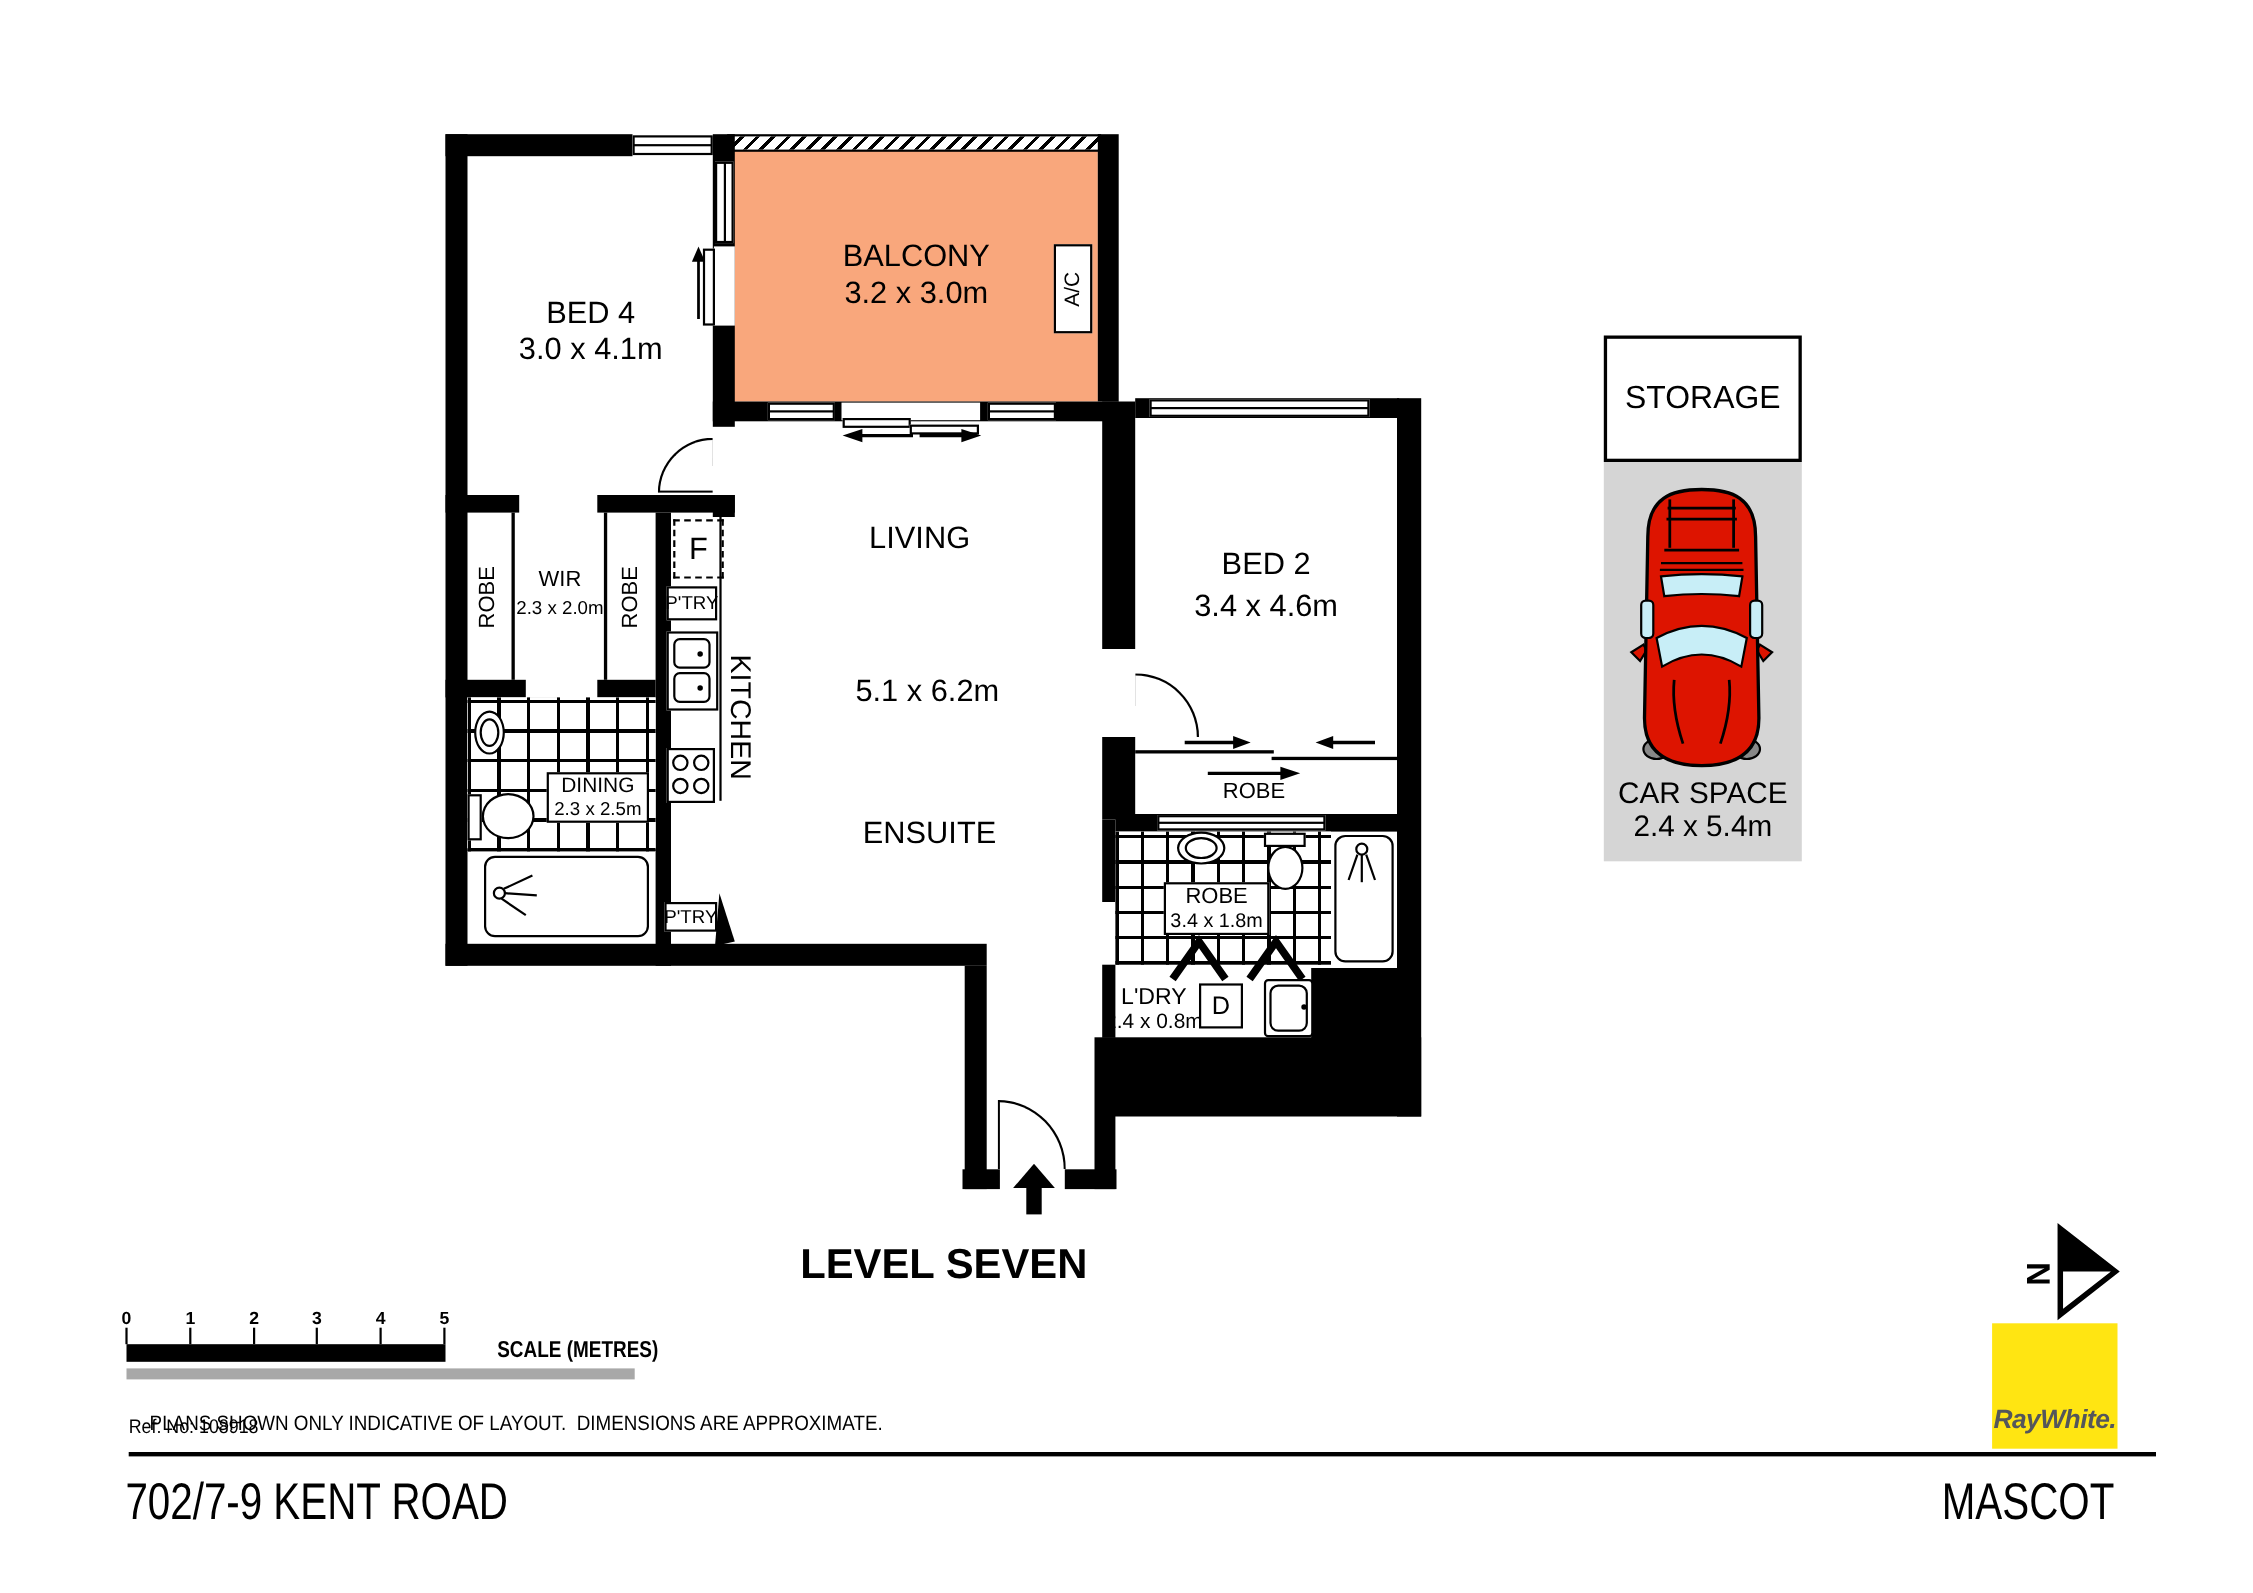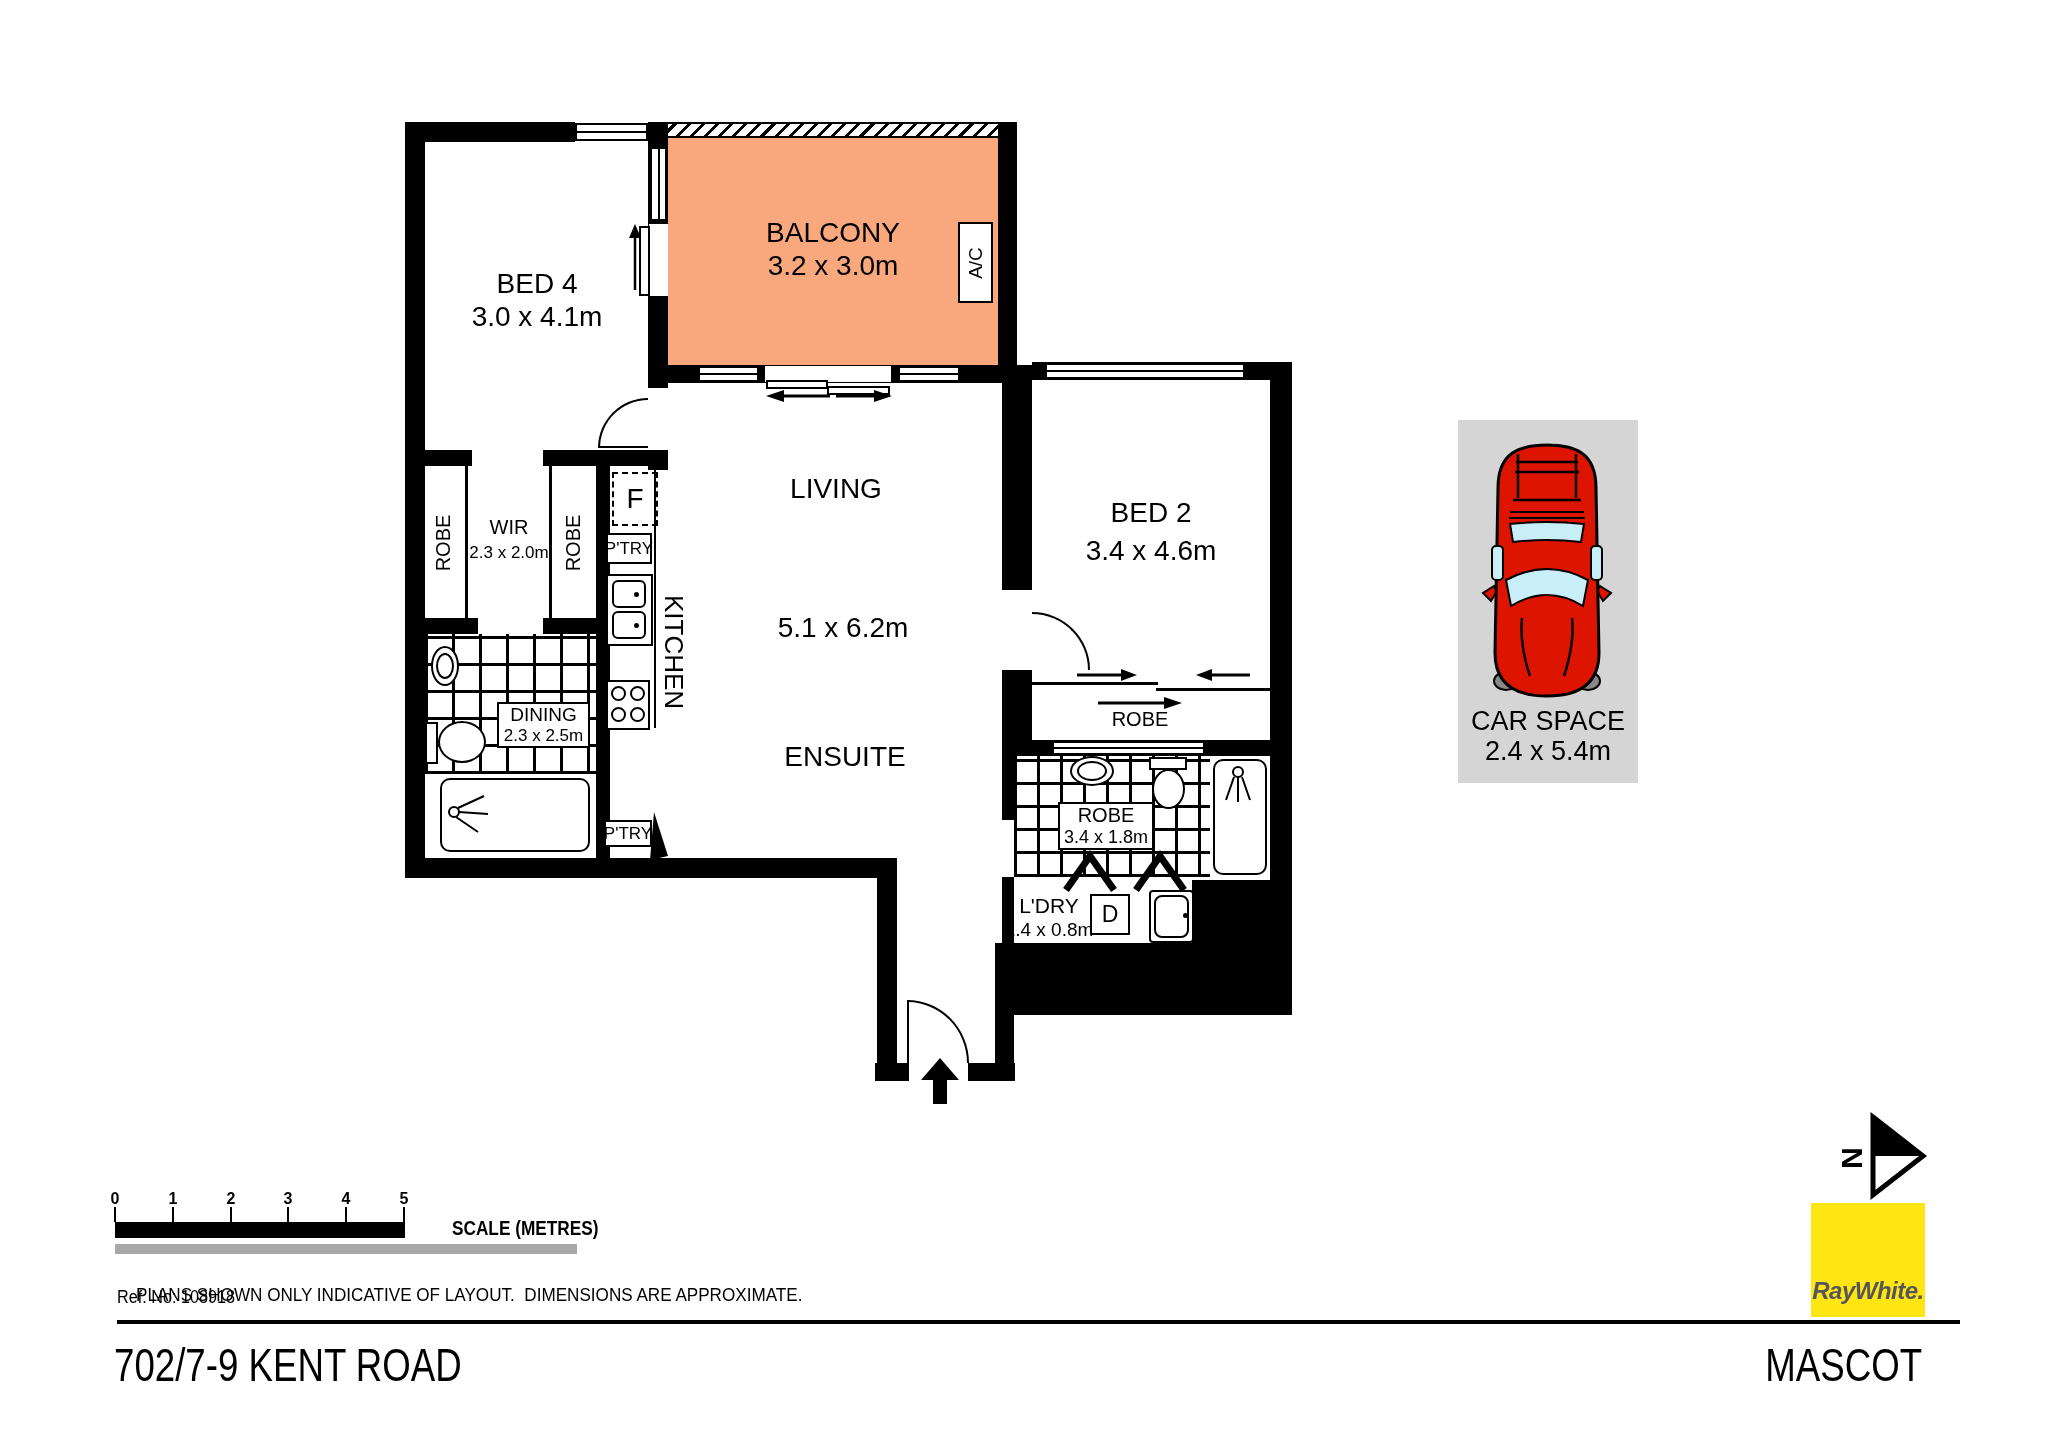--- a/index.html
+++ b/index.html
@@ -209,21 +209,25 @@
   <div class="lbl" style="left:843px;top:628px;font-size:28px;"><span>5.1 x 6.2m</span></div>
   <div class="lbl" style="left:845px;top:757px;font-size:28px;"><span>ENSUITE</span></div>
   <div class="lbl vcw" style="left:673px;top:652px;font-size:26px;"><span>KITCHEN</span></div>
   <div class="lbl" style="left:1151px;top:513px;font-size:28px;"><span>BED 2</span></div>
   <div class="lbl" style="left:1151px;top:551px;font-size:28px;"><span>3.4 x 4.6m</span></div>
   <div class="lbl" style="left:1140px;top:719px;font-size:20px;"><span>ROBE</span></div>
   <div class="lbl" style="left:509px;top:527px;font-size:20px;"><span>WIR</span></div>
   <div class="lbl" style="left:509px;top:553px;font-size:17px;"><span>2.3 x 2.0m</span></div>
   <div class="lbl vccw" style="left:443px;top:543px;font-size:20px;"><span>ROBE</span></div>
   <div class="lbl vccw" style="left:573px;top:543px;font-size:20px;"><span>ROBE</span></div>
-
+  <div class="lbl" style="left:858px;top:1151px;font-size:38px;font-weight:bold;"><span>LEVEL SEVEN</span></div>
+
+  <div class="box" style="left:1458px;top:305px;width:180px;height:115px;border-width:3px;">
+    <span style="font-size:29px;">STORAGE</span>
+  </div>
   <div style="position:absolute;left:1458px;top:420px;width:180px;height:363px;background:#D5D5D5;"></div>
   <svg style="left:1482px;top:438px;" width="130" height="264" viewBox="0 0 130 264">
     <ellipse cx="24" cy="243" rx="12" ry="9" fill="#888" stroke="#000" stroke-width="2"></ellipse>
     <ellipse cx="106" cy="243" rx="12" ry="9" fill="#888" stroke="#000" stroke-width="2"></ellipse>
     <polygon points="12,148 1,155 9,163 15,153" fill="#DD1400" stroke="#000" stroke-width="2"></polygon>
     <polygon points="118,148 129,155 121,163 115,153" fill="#DD1400" stroke="#000" stroke-width="2"></polygon>
     <path d="M16,50 C16,14 38,7 65,7 C92,7 114,14 114,50 L117,215 C117,248 94,258 65,258 C36,258 13,248 13,215 Z" fill="#DD1400" stroke="#000" stroke-width="3"></path>
     <line x1="34" y1="24" x2="96" y2="24" stroke="#000" stroke-width="2.5"></line>
     <line x1="33" y1="34" x2="97" y2="34" stroke="#000" stroke-width="2.5"></line>
     <line x1="31" y1="62" x2="99" y2="62" stroke="#000" stroke-width="2.5"></line>

